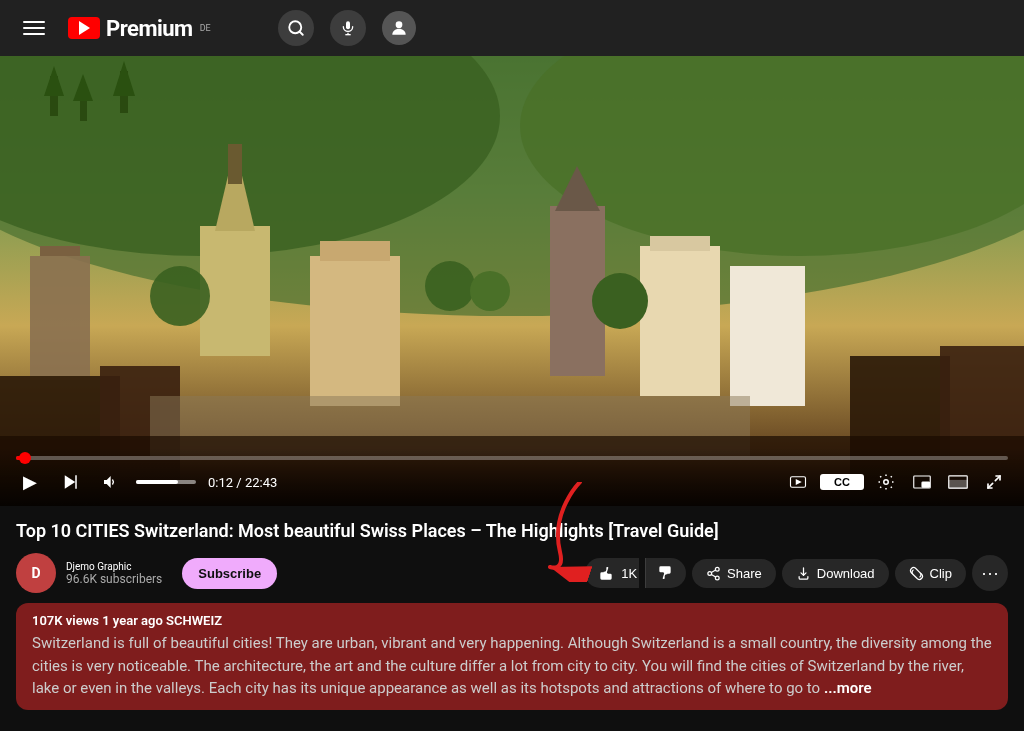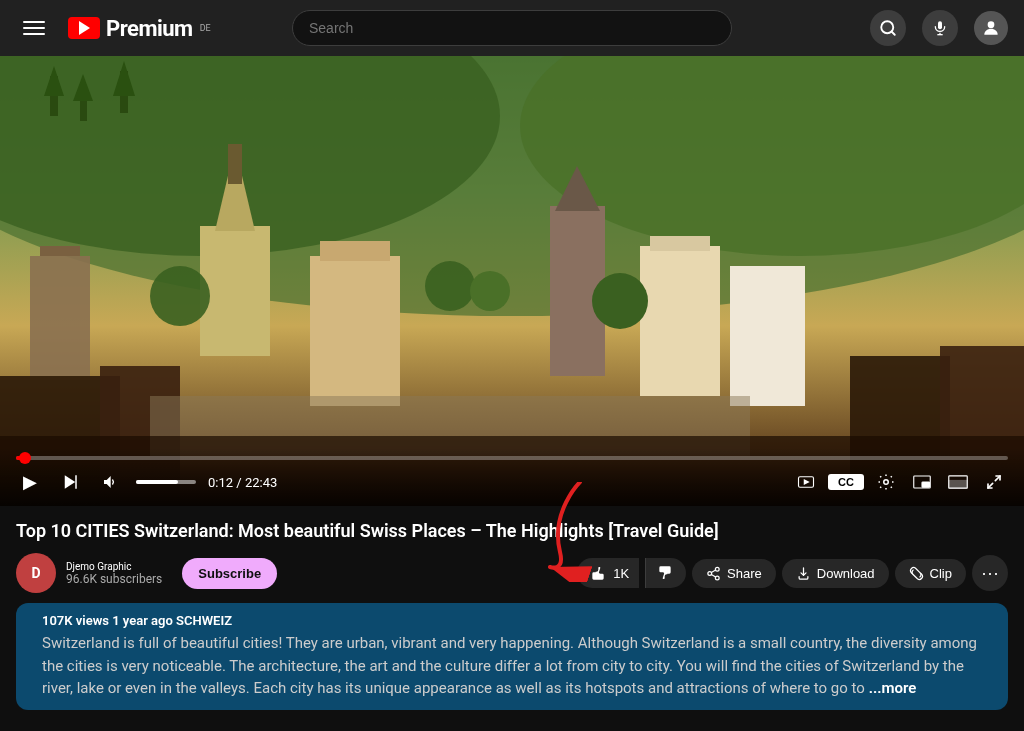--- a/index.html
+++ b/index.html
@@ -204,34 +204,34 @@
       padding: 8px 16px; font-size: 13px; font-weight: 600; cursor: pointer; margin-left: 10px;
     }
     .action-btns {
       display: flex; align-items: center; gap: 6px;
     }
     .action-btn {
       display: flex; align-items: center; gap: 6px;
       background: #272727; border: none; color: #fff;
       border-radius: 20px; padding: 7px 14px; font-size: 13px; cursor: pointer;
     }
-    .action-btn.like { border-radius: 20px 0 0 20px; padding-right: 10px; }
+    .action-btn.like { border-radius: 20px 0 0 20px; padding-right: 2px; }
     .action-btn.dislike { border-radius: 0 20px 20px 0; padding-left: 10px; border-left: 1px solid #3d3d3d; }
     .more-btn {
       background: #272727; border: none; color: #fff; border-radius: 50%;
       width: 36px; height: 36px; display: flex; align-items: center; justify-content: center;
       cursor: pointer; font-size: 18px;
     }
 
     
     .description-section {
       margin: 0 16px;
-      background: #0c4a6e;
+      background: #7f1d1d;
       border-radius: 12px;
-      padding: 10px 26px;
+      padding: 10px 16px;
     }
     .desc-meta {
       font-size: 13px; color: #fff; font-weight: 600; margin-bottom: 4px;
     }
     .desc-text {
       font-size: 15px; color: #ccc; line-height: 1.5;
     }
     .desc-more {
       color: #fff; font-weight: 600; cursor: pointer; text-decoration: none;
     }
@@ -254,25 +254,20 @@
       <div class="hamburger-icon">
         <span></span>
           <span></span>
           <span></span>
       </div>
     </button>
     <div class="logo">
       <div class="yt-icon"></div>
       <span class="logo-text">Premium</span>
         <span class="logo-badge">DE</span>
-    </div>
-  </div>
-  <div class="header-center">
-    <div class="search-bar">
-      <input class="search-input" type="text" placeholder="Search" style="">
     </div>
   </div>
   <div class="header-right">
     <button class="icon-btn">
       <svg width="18" height="18" viewBox="0 0 24 24" fill="none" stroke="#fff" stroke-width="2.5" stroke-linecap="round" stroke-linejoin="round">
         <circle cx="11" cy="11" r="8"></circle>
           <line x1="21" y1="21" x2="16.65" y2="16.65"></line>
       </svg>
     </button>
     <button class="icon-btn">
@@ -385,21 +380,21 @@
           <span>22:43</span>
         </span>
       </div>
       <div class="controls-right">
         <button class="ctrl-btn">
           <svg width="18" height="14" viewBox="0 0 24 18" fill="#fff">
               <rect x="2" y="2" width="20" height="14" rx="2" stroke="#fff" stroke-width="1.5" fill="none"></rect>
               <polygon points="9,5 9,13 17,9" fill="#fff"></polygon>
             </svg>
         </button>
-        <button class="ctrl-btn" style="font-size:11px; font-weight:bold; background:#fff; color:#000; border-radius:3px; width:36px; height:16px;">CC</button>
+        <button class="ctrl-btn" style="font-size:11px; font-weight:bold; background:#fff; color:#000; border-radius:3px; width:44px; height:16px;">CC</button>
         <button class="ctrl-btn">
           <svg width="18" height="18" viewBox="0 0 24 24" fill="none" stroke="#fff" stroke-width="2">
             <circle cx="12" cy="12" r="3"></circle>
             <path d="M12 2v2M12 20v2M4.22 4.22l1.42 1.42M18.36 18.36l1.42 1.42M2 12h2M20 12h2M4.22 19.78l1.42-1.42M18.36 5.64l1.42-1.42"></path>
           </svg>
         </button>
         <button class="ctrl-btn">
           <svg width="18" height="14" viewBox="0 0 24 18" fill="none" stroke="#fff" stroke-width="1.5">
             <rect x="1" y="1" width="22" height="16" rx="1"></rect>
             <rect x="12" y="9" width="10" height="7" rx="1" fill="#fff"></rect>

